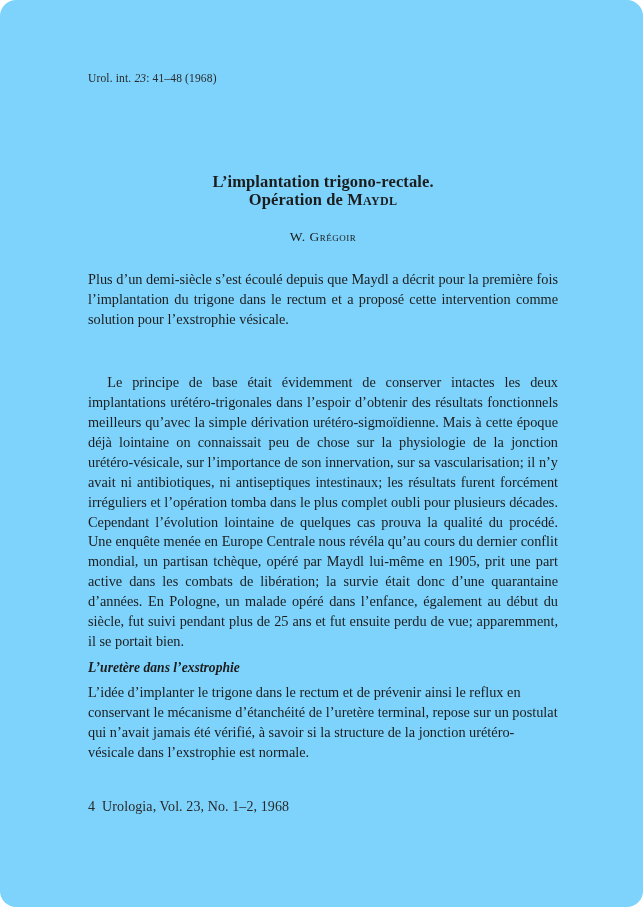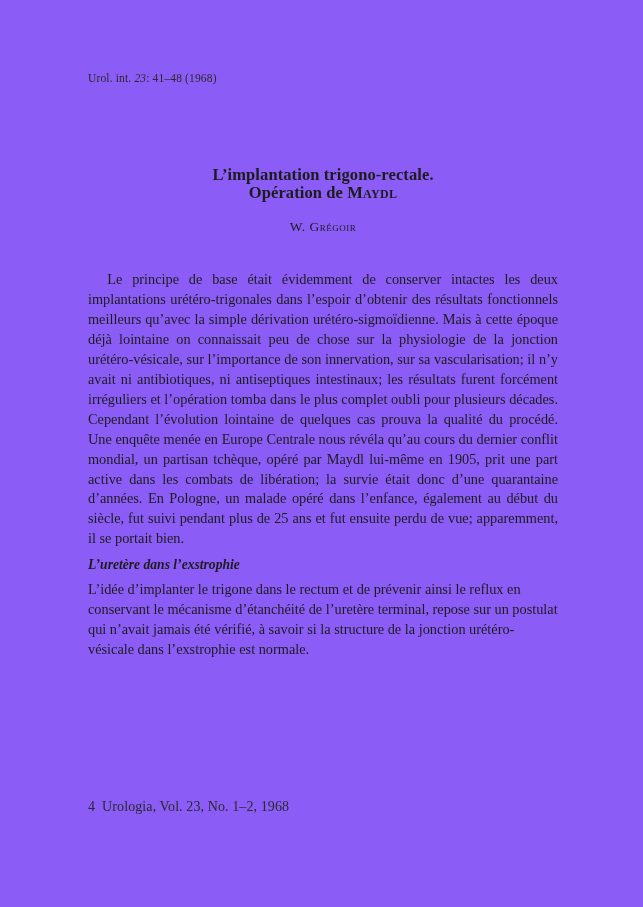--- a/index.html
+++ b/index.html
@@ -15,42 +15,43 @@
     color: #1c1c1c;
     overflow: hidden;
   }
 
   .page {
     position: absolute;
     left: 0;
     top: 0;
     width: 643px;
     height: 907px;
-    background: #8b5cf6;
+    background: #7dd3fc;
+    border-radius: 16px;
   }
 
   
   .running-head {
     position: absolute;
     left: 88px;
     top: 72px;
     font-size: 11.5px;
     letter-spacing: 0.15px;
     color: #2a2a2a;
     white-space: nowrap;
   }
   .running-head .vol {
     font-style: italic;
   }
 
   
   .title-block {
     position: absolute;
     left: 88px;
-    top: 166px;
+    top: 173px;
     width: 470px;
     text-align: center;
   }
   .title-line-1 {
     font-size: 16.5px;
     font-weight: bold;
     letter-spacing: 0.1px;
     line-height: 1.1;
   }
   .title-line-2 {
@@ -59,21 +60,21 @@
     letter-spacing: 0.1px;
     line-height: 1.1;
   }
   .smallcaps {
     font-variant: small-caps;
     letter-spacing: 0.3px;
   }
   .author {
     position: absolute;
     left: 88px;
-    top: 219px;
+    top: 229px;
     width: 470px;
     text-align: center;
     font-size: 13.5px;
     font-variant: small-caps;
     letter-spacing: 0.5px;
   }
 
   
   .body-text {
     position: absolute;
@@ -85,20 +86,21 @@
     text-align: justify;
     text-justify: inter-word;
     hyphens: manual;
   }
   .body-text p {
     margin: 0;
     text-indent: 0;
   }
   .body-text p.indent {
     text-indent: 1.35em;
+    margin-top: 43px;
   }
   .body-text p:last-child {
     text-align: left;
   }
 
   .section-heading {
     margin: 6px 0 5px 0;
     text-align: left;
     font-style: italic;
     font-size: 13.6px;
@@ -133,20 +135,21 @@
   </div>
 
   <div class="title-block">
     <div class="title-line-1">L’implantation trigono-rectale.</div>
     <div class="title-line-2"><span>Opération de </span><span class="smallcaps">Maydl</span></div>
   </div>
 
   <div class="author">W. Grégoir</div>
 
   <div class="body-text">
+    <p>Plus d’un demi-siècle s’est écoulé depuis que Maydl a décrit pour la première fois l’implantation du trigone dans le rectum et a pro­posé cette intervention comme solution pour l’exstrophie vésicale.</p>
     <p class="indent">Le principe de base était évidemment de conserver intactes les deux implantations urétéro-trigonales dans l’espoir d’obtenir des résultats fonctionnels meilleurs qu’avec la simple dérivation urétéro-sigmoïdienne. Mais à cette époque déjà lointaine on connaissait peu de chose sur la physiologie de la jonction urétéro-vésicale, sur l’importance de son innervation, sur sa vascularisation; il n’y avait ni antibiotiques, ni antiseptiques intestinaux; les résultats furent forcément irréguliers et l’opération tomba dans le plus complet oubli pour plusieurs décades. Cependant l’évolution lointaine de quelques cas prouva la qualité du procédé. Une enquête menée en Europe Centrale nous révéla qu’au cours du dernier conflit mon­dial, un partisan tchèque, opéré par Maydl lui-même en 1905, prit une part active dans les combats de libération; la survie était donc d’une quarantaine d’années. En Pologne, un malade opéré dans l’enfance, également au début du siècle, fut suivi pendant plus de 25 ans et fut ensuite perdu de vue; apparemment, il se portait bien.</p>
     <h2 class="section-heading">L’uretère dans l’exstrophie</h2>
     <p>L’idée d’implanter le trigone dans le rectum et de prévenir ainsi le reflux en conservant le mécanisme d’étanchéité de l’uretère ter­minal, repose sur un postulat qui n’avait jamais été vérifié, à savoir si la structure de la jonction urétéro-vésicale dans l’exstrophie est normale.</p>
   </div>
 
   <div class="footer">
     <span class="folio">4</span><span>Urologia, Vol. 23, No. 1–2, 1968</span>
   </div>
 
 </div>

